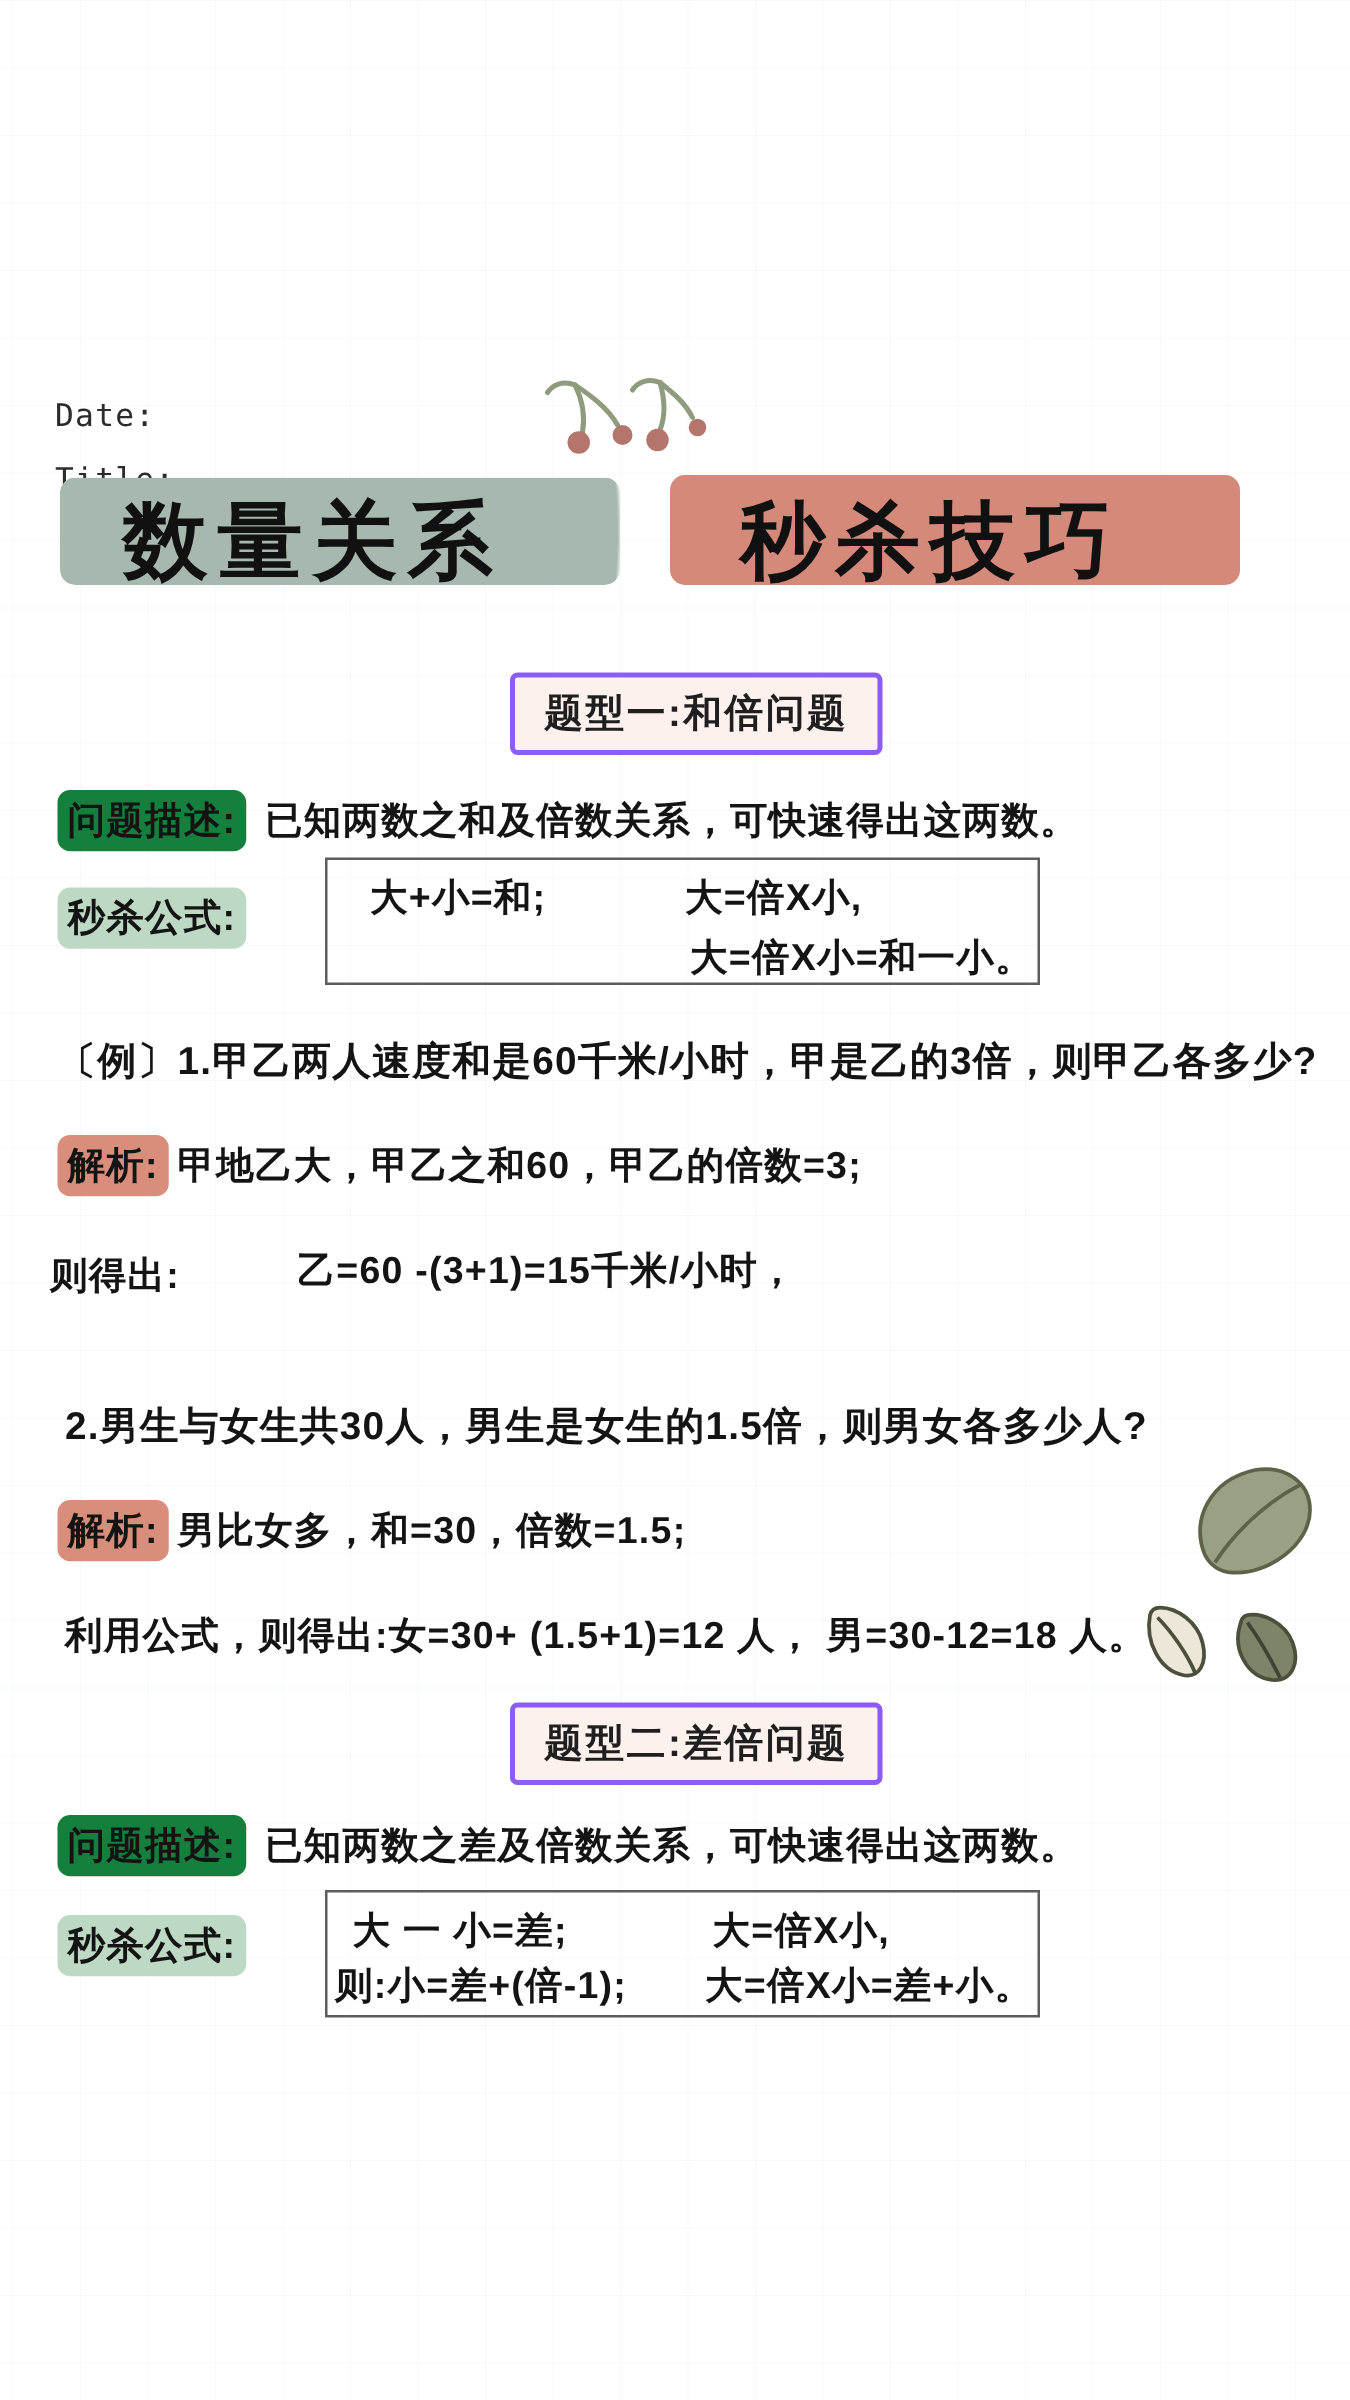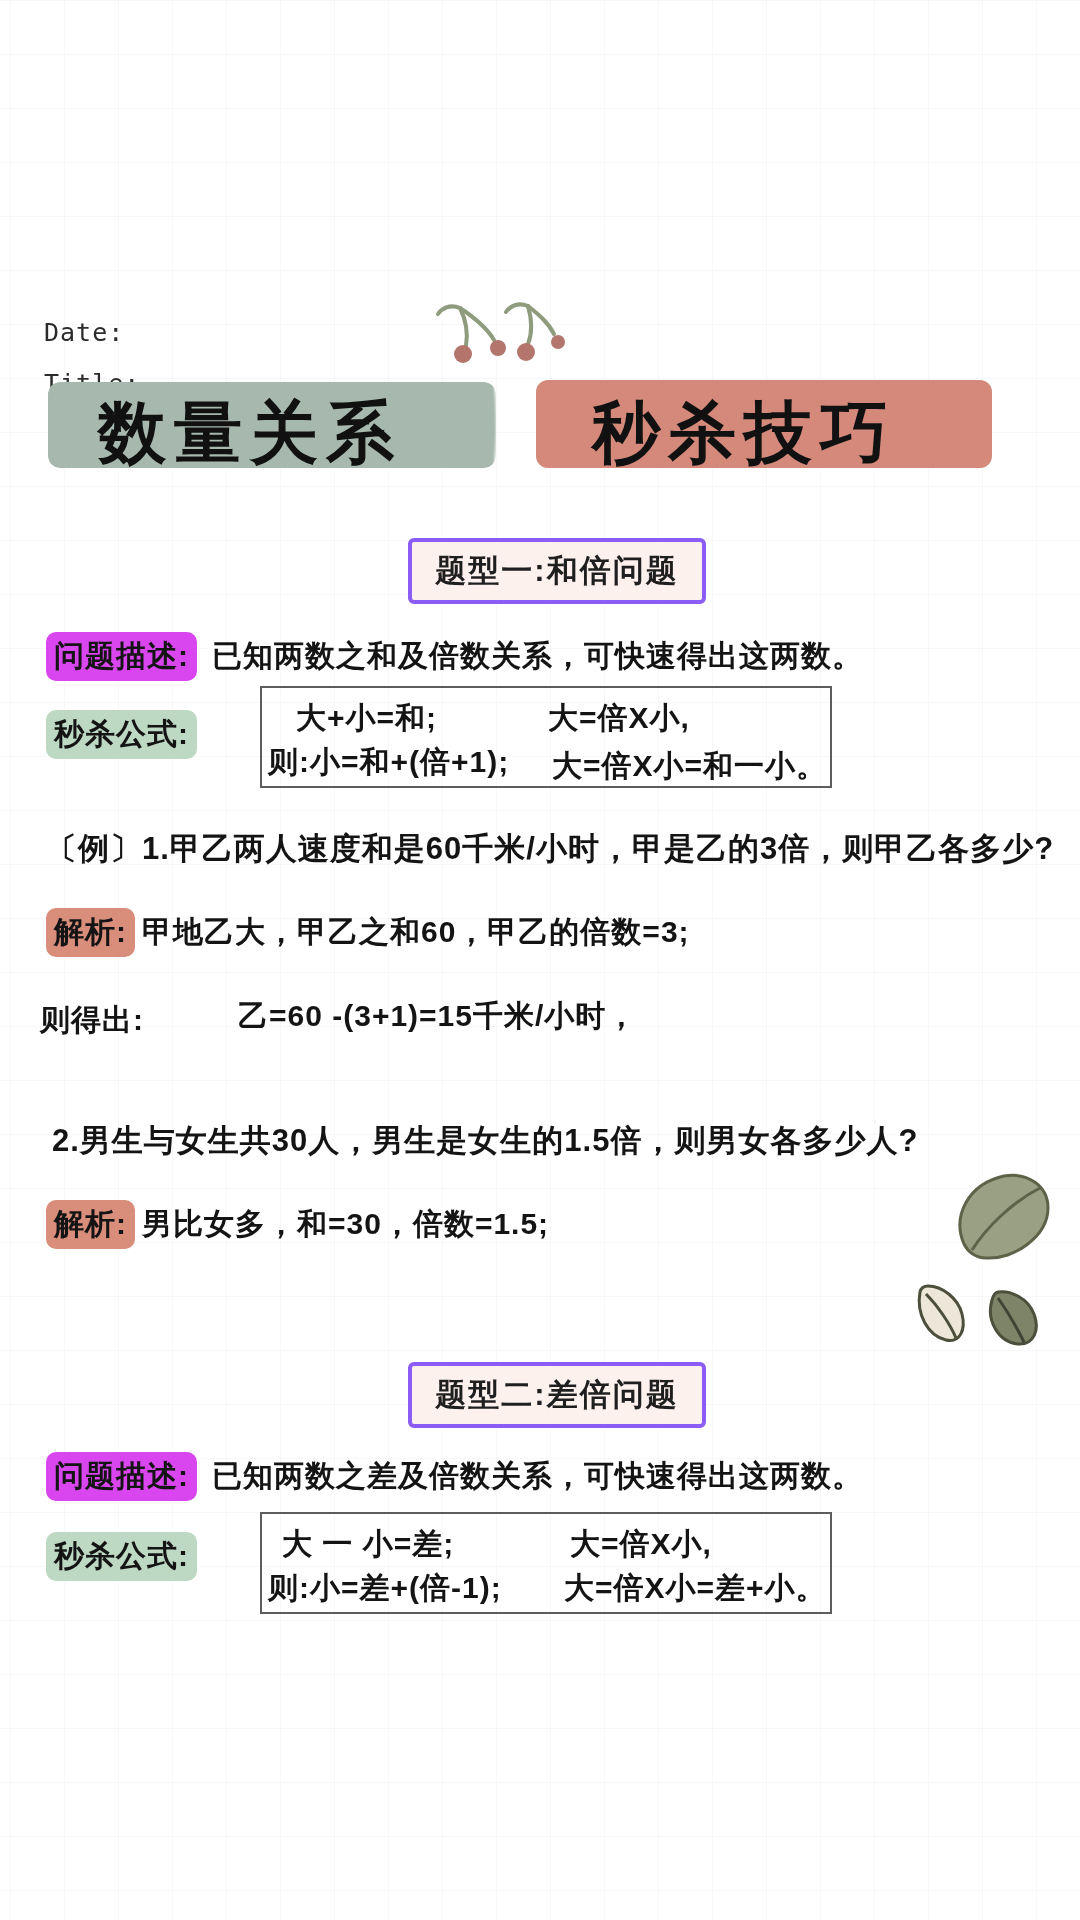--- a/index.html
+++ b/index.html
@@ -110,21 +110,21 @@
   .tag {
     position: absolute;
     font-size: 30px;
     font-weight: bold;
     letter-spacing: 1px;
     padding: 4px 8px;
     border-radius: 10px;
     white-space: nowrap;
     color: #141414;
   }
-  .tag-purple { background: #d946ef; }
+  .tag-purple { background: #15803d; }
   .tag-green  { background: #bdd8c3; }
   .tag-red    { background: #d98d7b; }
 
   
   .txt {
     position: absolute;
     font-size: 30px;
     letter-spacing: 1px;
     color: #141414;
     white-space: nowrap;
@@ -191,36 +191,36 @@
   <div class="chip" style="left:408px; top:538px; width:290px; height:58px;">题型一:和倍问题</div>
 
   <div class="tag tag-purple" style="left:46px; top:632px;">问题描述:</div>
   <div class="txt" style="left:212px; top:636px;">已知两数之和及倍数关系，可快速得出这两数。</div>
 
   <div class="tag tag-green" style="left:46px; top:710px;">秒杀公式:</div>
 
   <div class="formula-box" style="left:260px; top:686px; width:568px; height:98px;"></div>
   <div class="formula-line" style="left:296px; top:698px;">大+小=和;</div>
   <div class="formula-line" style="left:548px; top:698px;">大=倍X小,</div>
-  <div class="formula-line" style="left:268px; top:742px;">则:小=和+(倍+1);</div>
   <div class="formula-line" style="left:552px; top:746px;">大=倍X小=和一小。</div>
 
   <div class="txt txt-lg" style="left:46px; top:828px;">〔例〕1.甲乙两人速度和是60千米/小时，甲是乙的3倍，则甲乙各多少?</div>
 
   <div class="tag tag-red" style="left:46px; top:908px;">解析:</div>
   <div class="txt" style="left:142px; top:912px;">甲地乙大，甲乙之和60，甲乙的倍数=3;</div>
 
   <div class="txt" style="left:40px; top:1000px;">则得出:</div>
   <div class="txt" style="left:238px; top:996px;">乙=60 -(3+1)=15千米/小时，</div>
 
   <div class="txt txt-lg" style="left:52px; top:1120px;">2.男生与女生共30人，男生是女生的1.5倍，则男女各多少人?</div>
 
   <div class="tag tag-red" style="left:46px; top:1200px;">解析:</div>
   <div class="txt" style="left:142px; top:1204px;">男比女多，和=30，倍数=1.5;</div>
 
+  <div class="txt" style="left:52px; top:1288px;">利用公式，则得出:女=30+ (1.5+1)=12 人，  男=30-12=18 人。</div>
 
   <div class="chip" style="left:408px; top:1362px; width:290px; height:58px;">题型二:差倍问题</div>
 
   <div class="tag tag-purple" style="left:46px; top:1452px;">问题描述:</div>
   <div class="txt" style="left:212px; top:1456px;">已知两数之差及倍数关系，可快速得出这两数。</div>
 
   <div class="tag tag-green" style="left:46px; top:1532px;">秒杀公式:</div>
 
   <div class="formula-box" style="left:260px; top:1512px; width:568px; height:98px;"></div>
   <div class="formula-line" style="left:282px; top:1524px;">大 一 小=差;</div>

